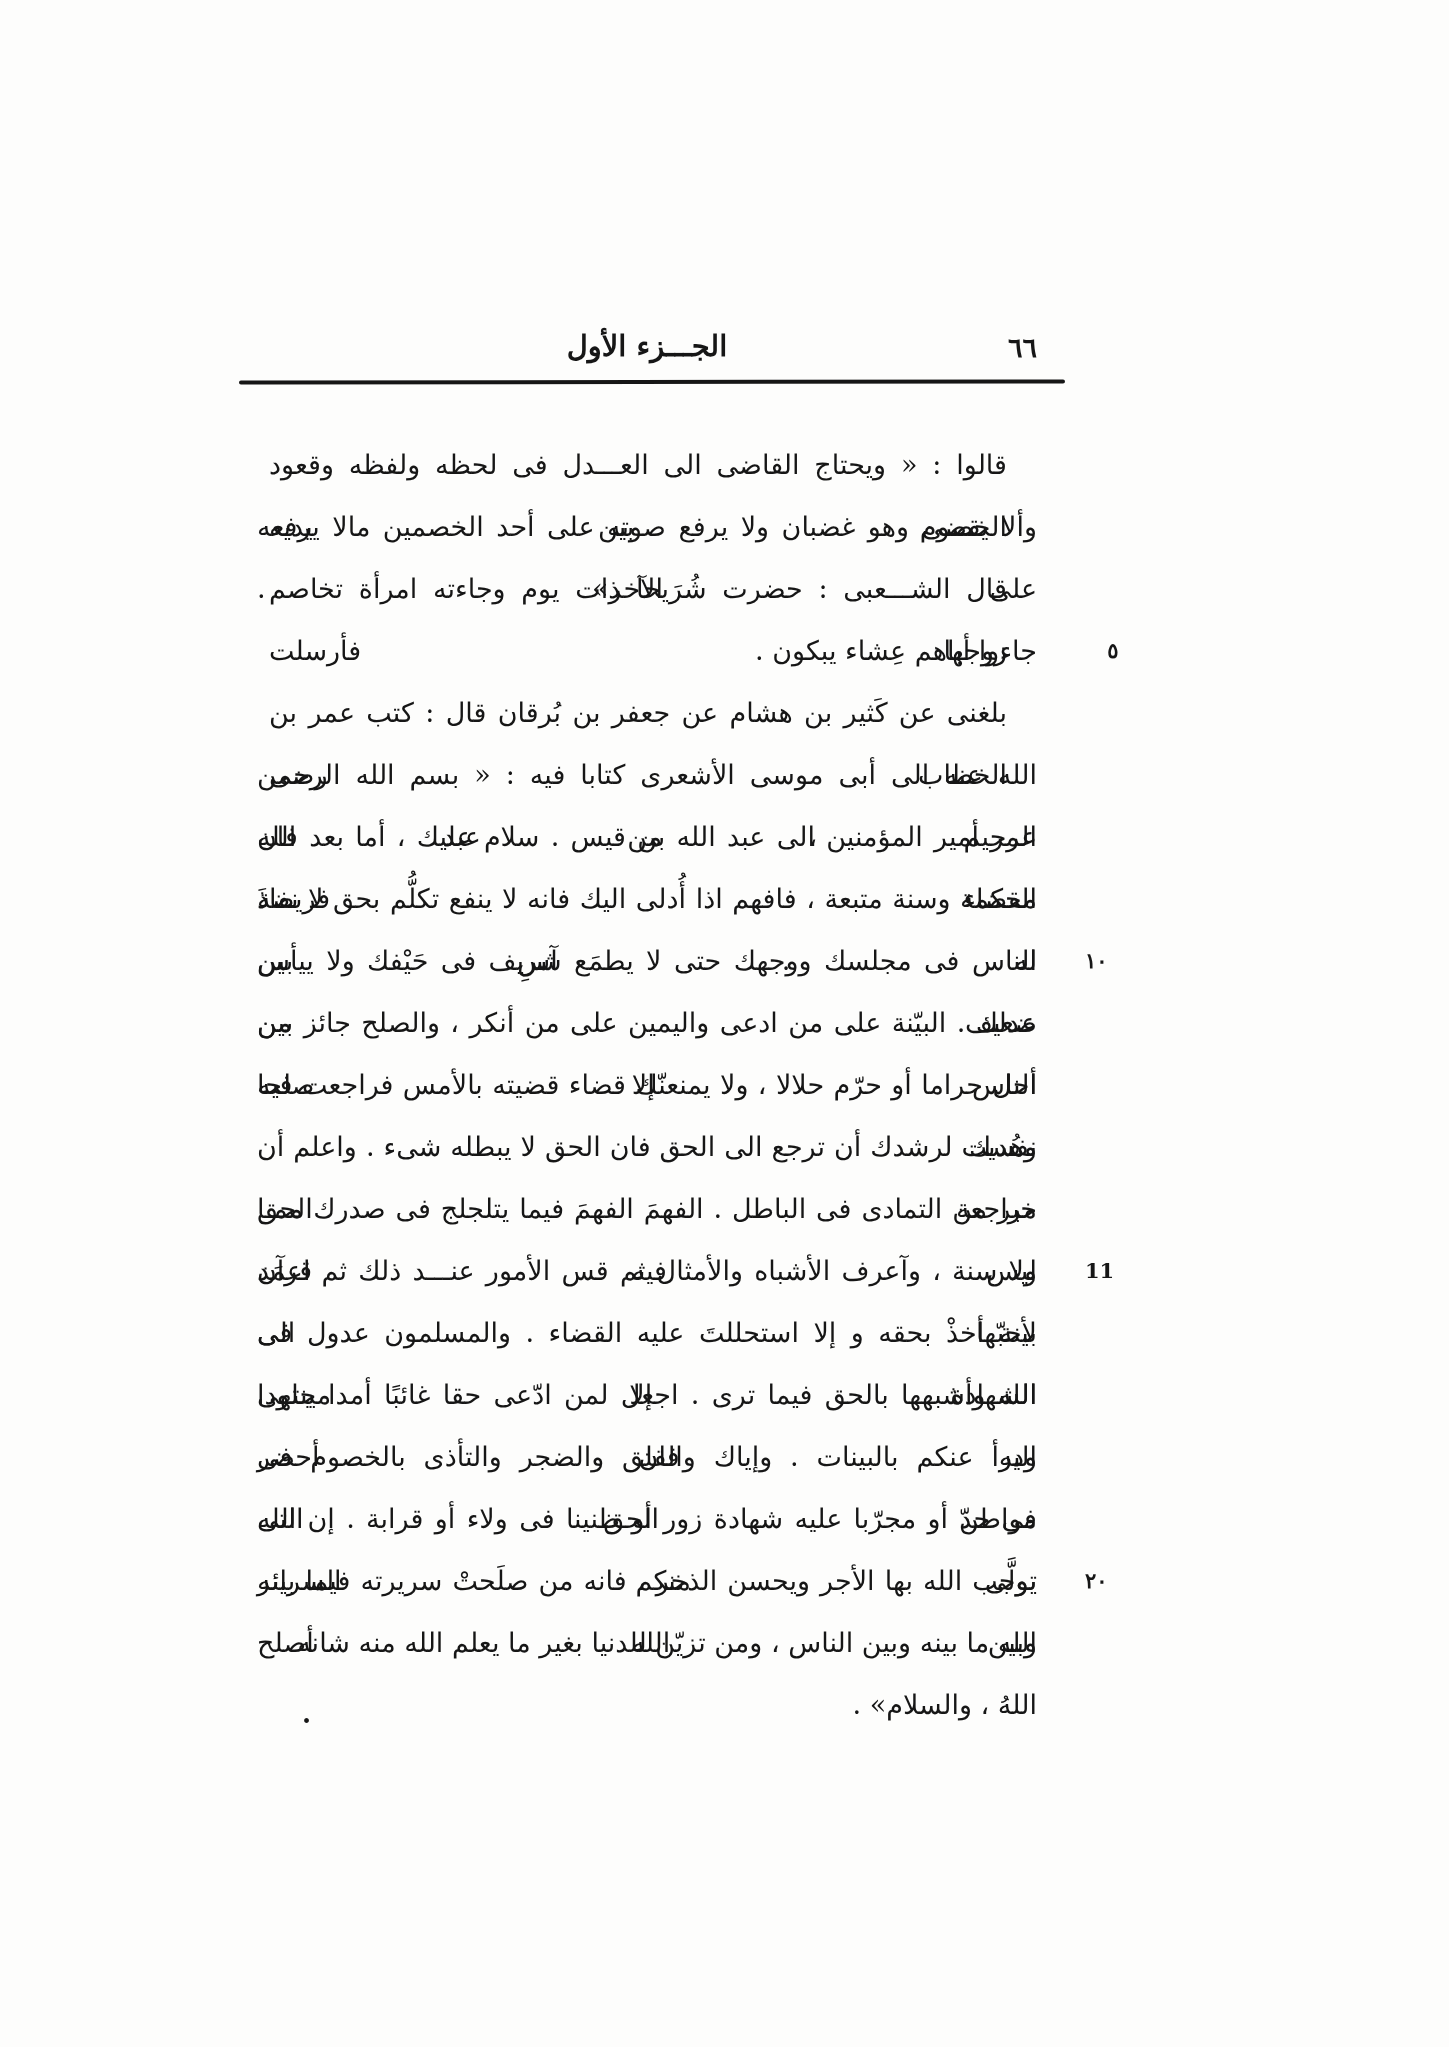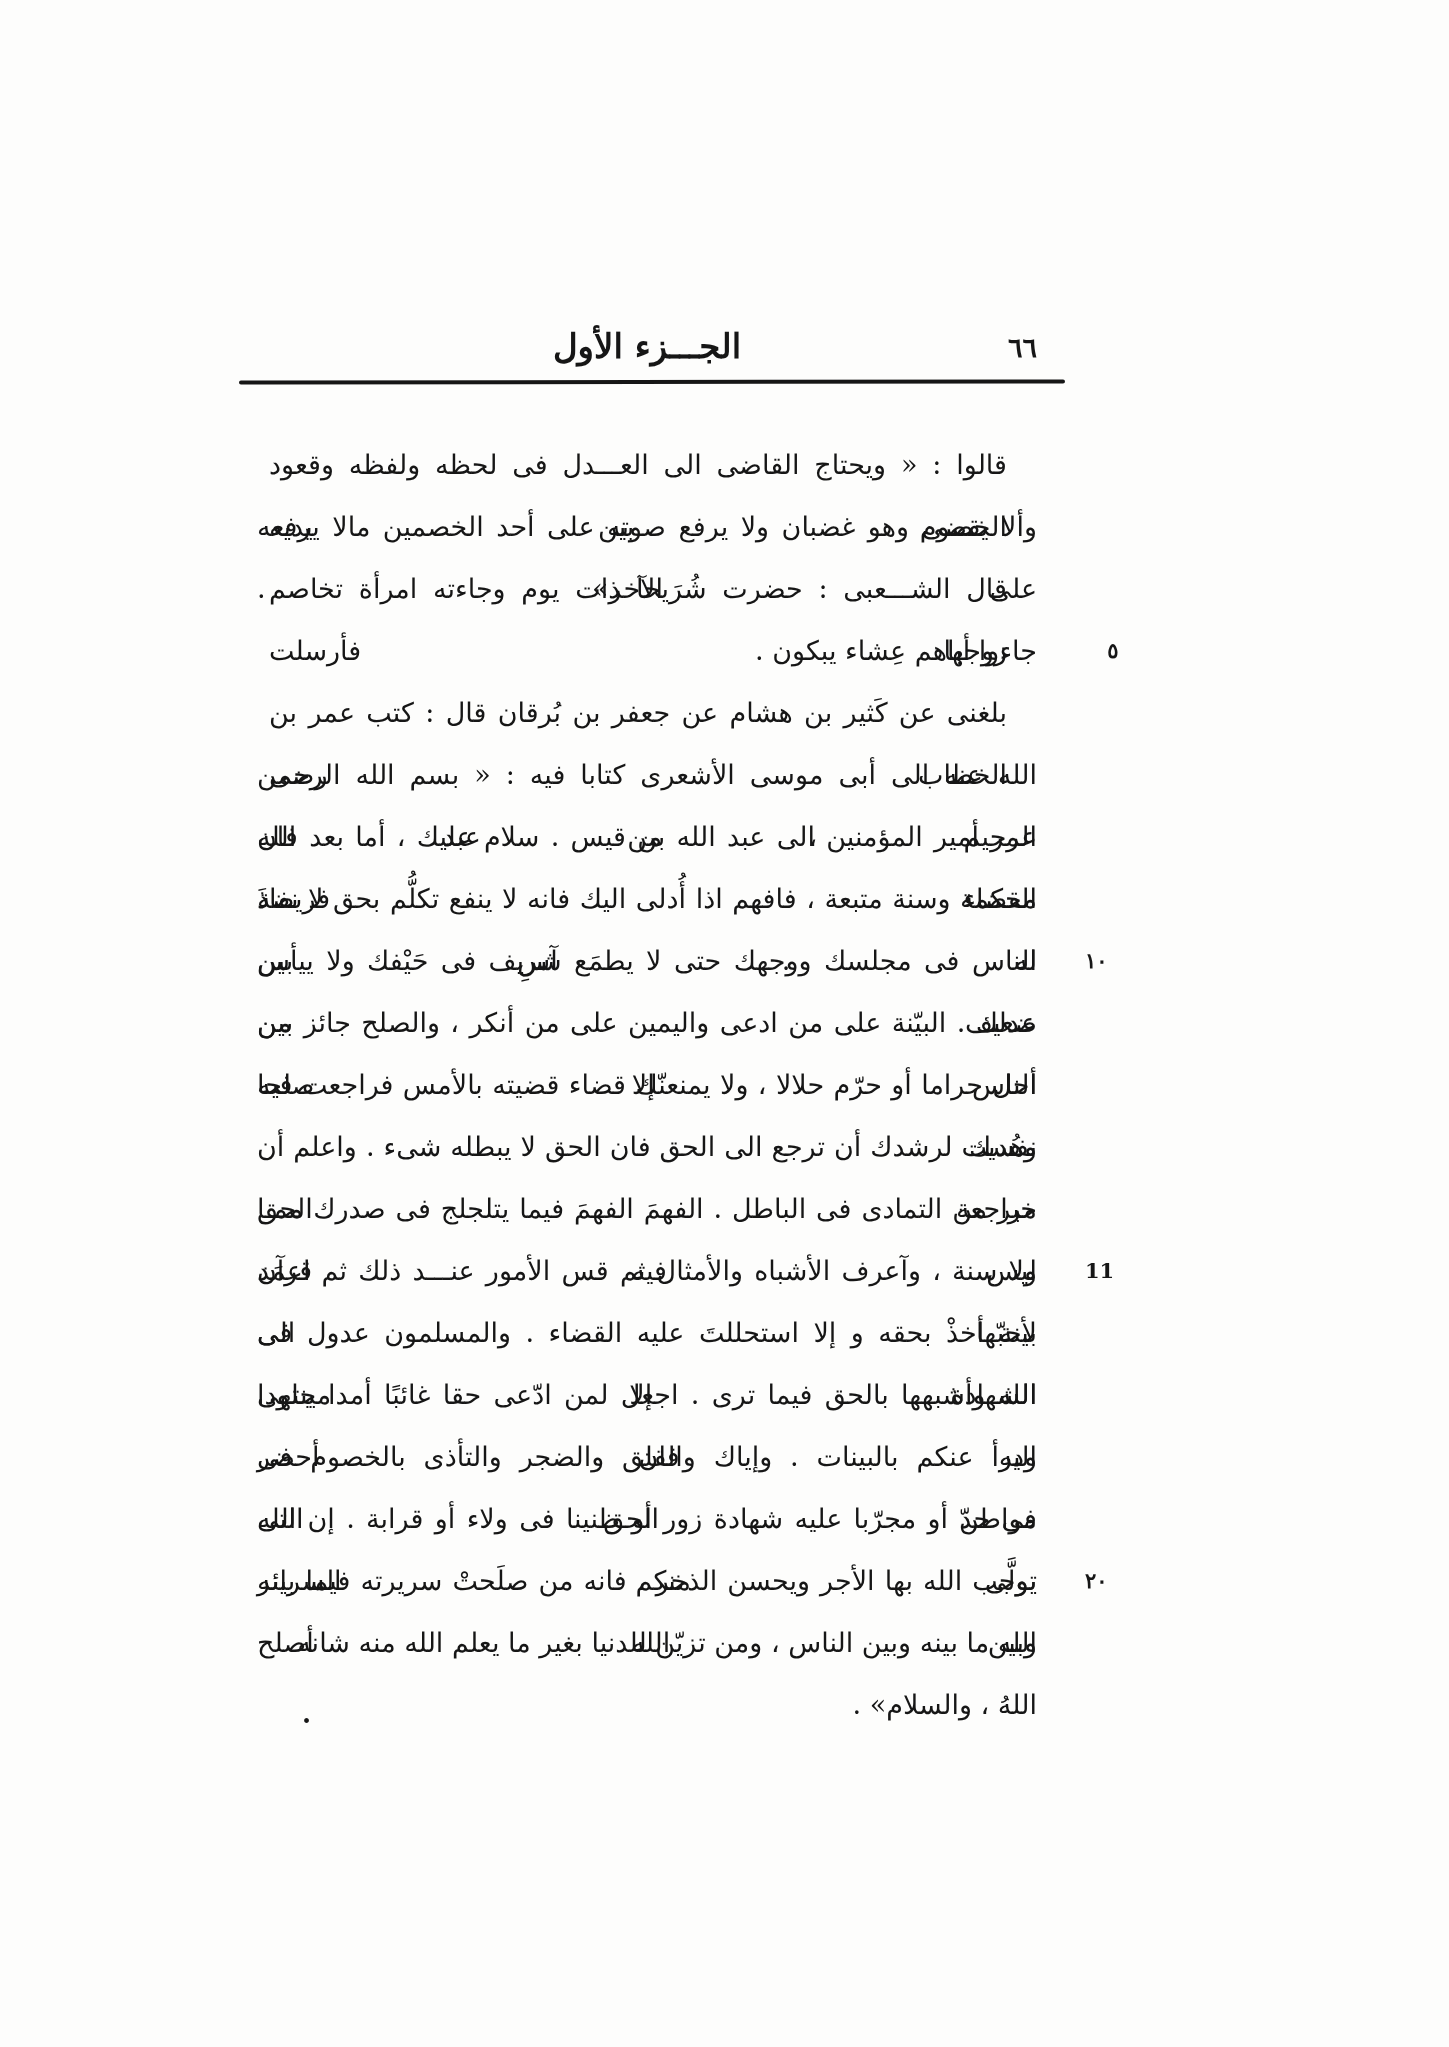--- a/index.html
+++ b/index.html
@@ -17,21 +17,21 @@
     color: #161616;
   }
   
   .header-title {
     position: absolute;
     left: 257px;
     top: 324px;
     width: 780px;
     height: 48px;
     text-align: center;
-    font-size: 34px;
+    font-size: 29px;
     font-weight: 700;
     line-height: 44px;
     direction: rtl;
   }
   .header-pagenum {
     position: absolute;
     left: 1008px;
     top: 330px;
     width: 56px;
     height: 40px;

